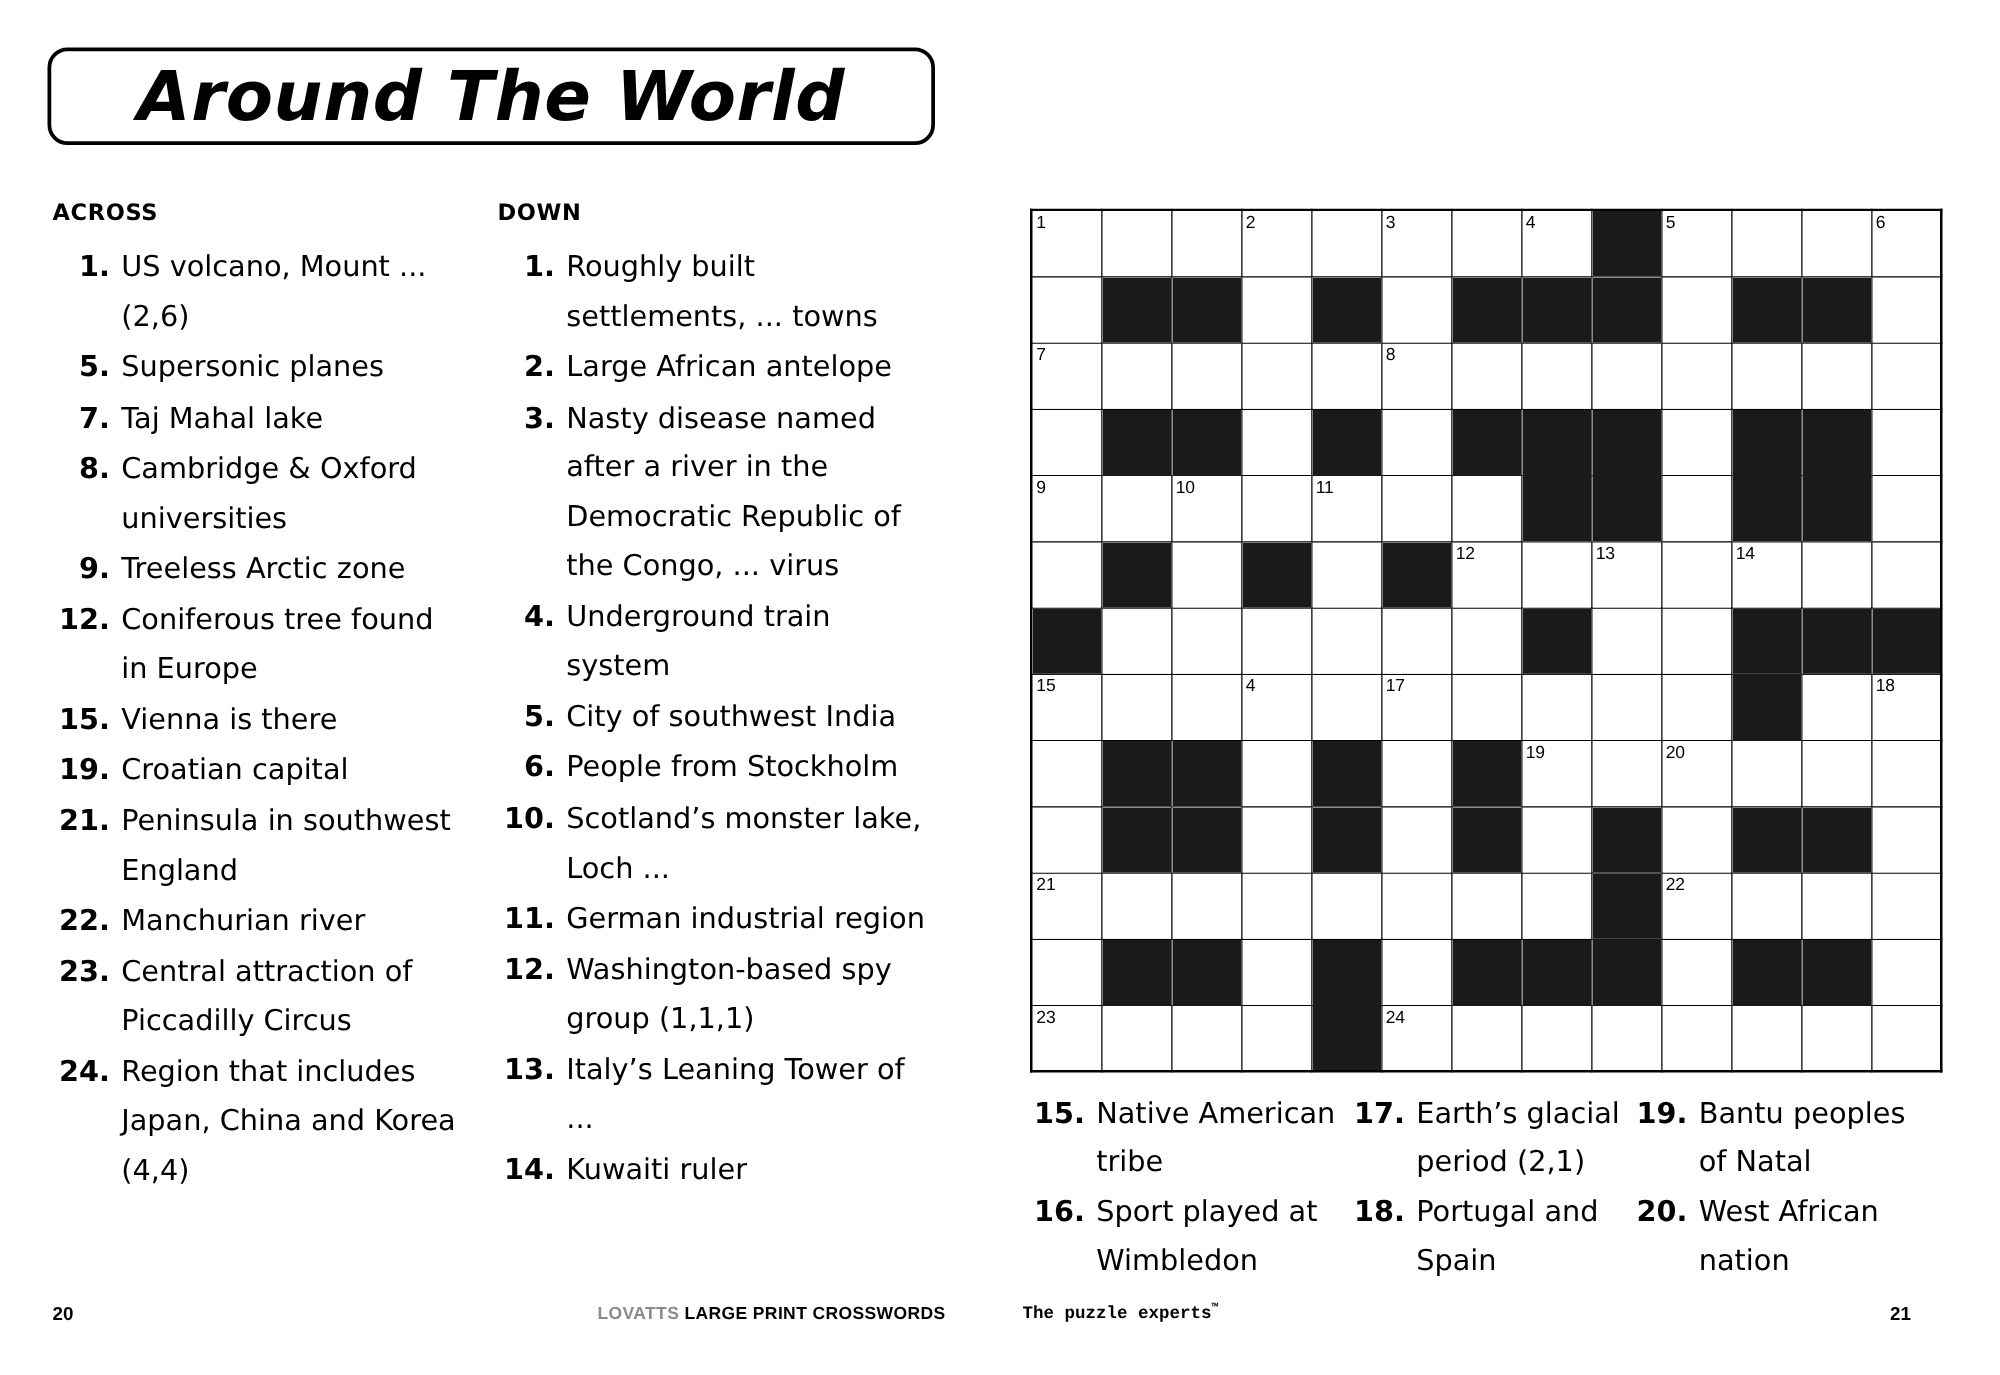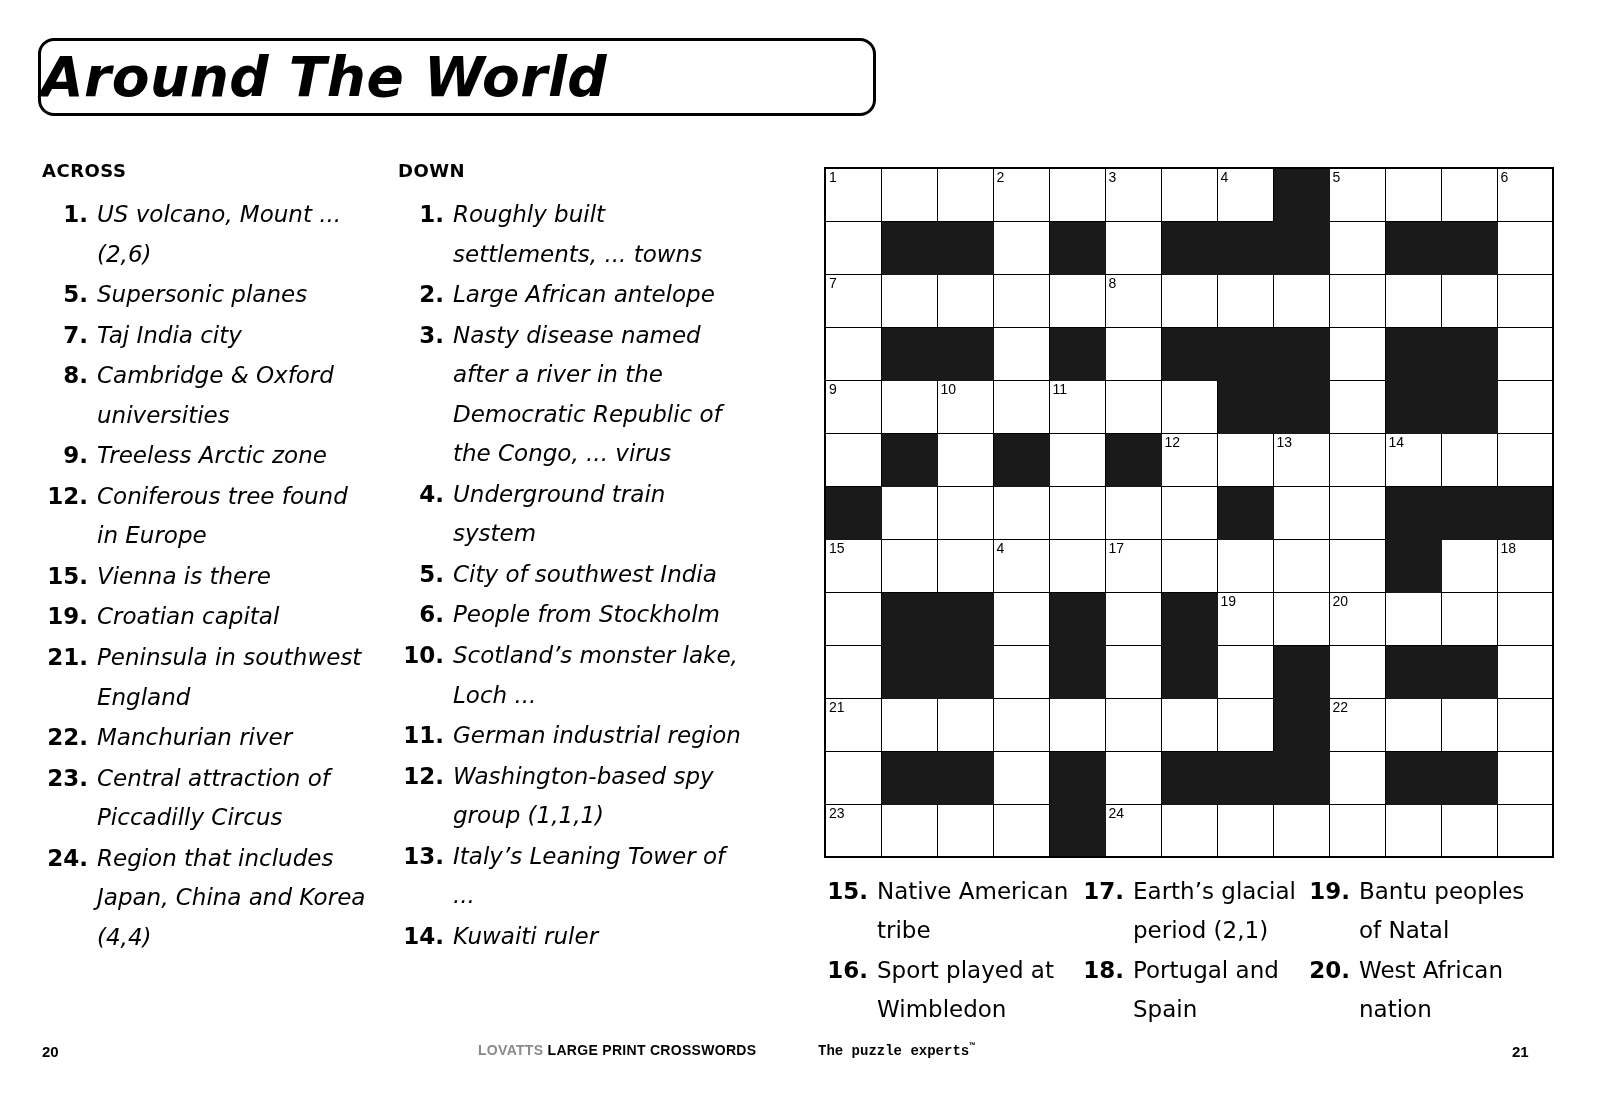--- a/index.html
+++ b/index.html
@@ -14,28 +14,28 @@
     color: #000000;
     position: relative;
     overflow: hidden;
   }
 
   
   #title-box {
     position: absolute;
     left: 38px;
     top: 38px;
-    width: 838px;
+    width: 710px;
     height: 78px;
     border: 3px solid #000;
     border-radius: 16px;
     box-sizing: border-box;
     display: flex;
     align-items: center;
-    justify-content: flex-start;
+    justify-content: center;
   }
   #title-text {
     font-family: "DejaVu Sans", sans-serif;
     font-weight: 700;
     font-style: italic;
     font-size: 55px;
     letter-spacing: 0.5px;
     line-height: 1;
   }
 
@@ -68,21 +68,20 @@
   }
   ul.clue-list li .num {
     font-weight: 700;
     min-width: 46px;
     text-align: right;
     padding-right: 9px;
     flex: 0 0 auto;
   }
   ul.clue-list li .txt {
     flex: 1 1 auto;
-    font-style: italic;
   }
 
   
   #grid-wrap {
     position: absolute;
     left: 824px;
     top: 167px;
   }
   table#grid {
     border-collapse: collapse;
@@ -202,21 +201,21 @@
       <li>
         <span class="num">1.</span>
         <span class="txt">US volcano, Mount ... (2,6)</span>
       </li>
       <li>
         <span class="num">5.</span>
         <span class="txt">Supersonic planes</span>
       </li>
       <li>
         <span class="num">7.</span>
-        <span class="txt">Taj India city</span>
+        <span class="txt">Taj Mahal lake</span>
       </li>
       <li>
         <span class="num">8.</span>
         <span class="txt">Cambridge &amp; Oxford universities</span>
       </li>
       <li>
         <span class="num">9.</span>
         <span class="txt">Treeless Arctic zone</span>
       </li>
       <li>

